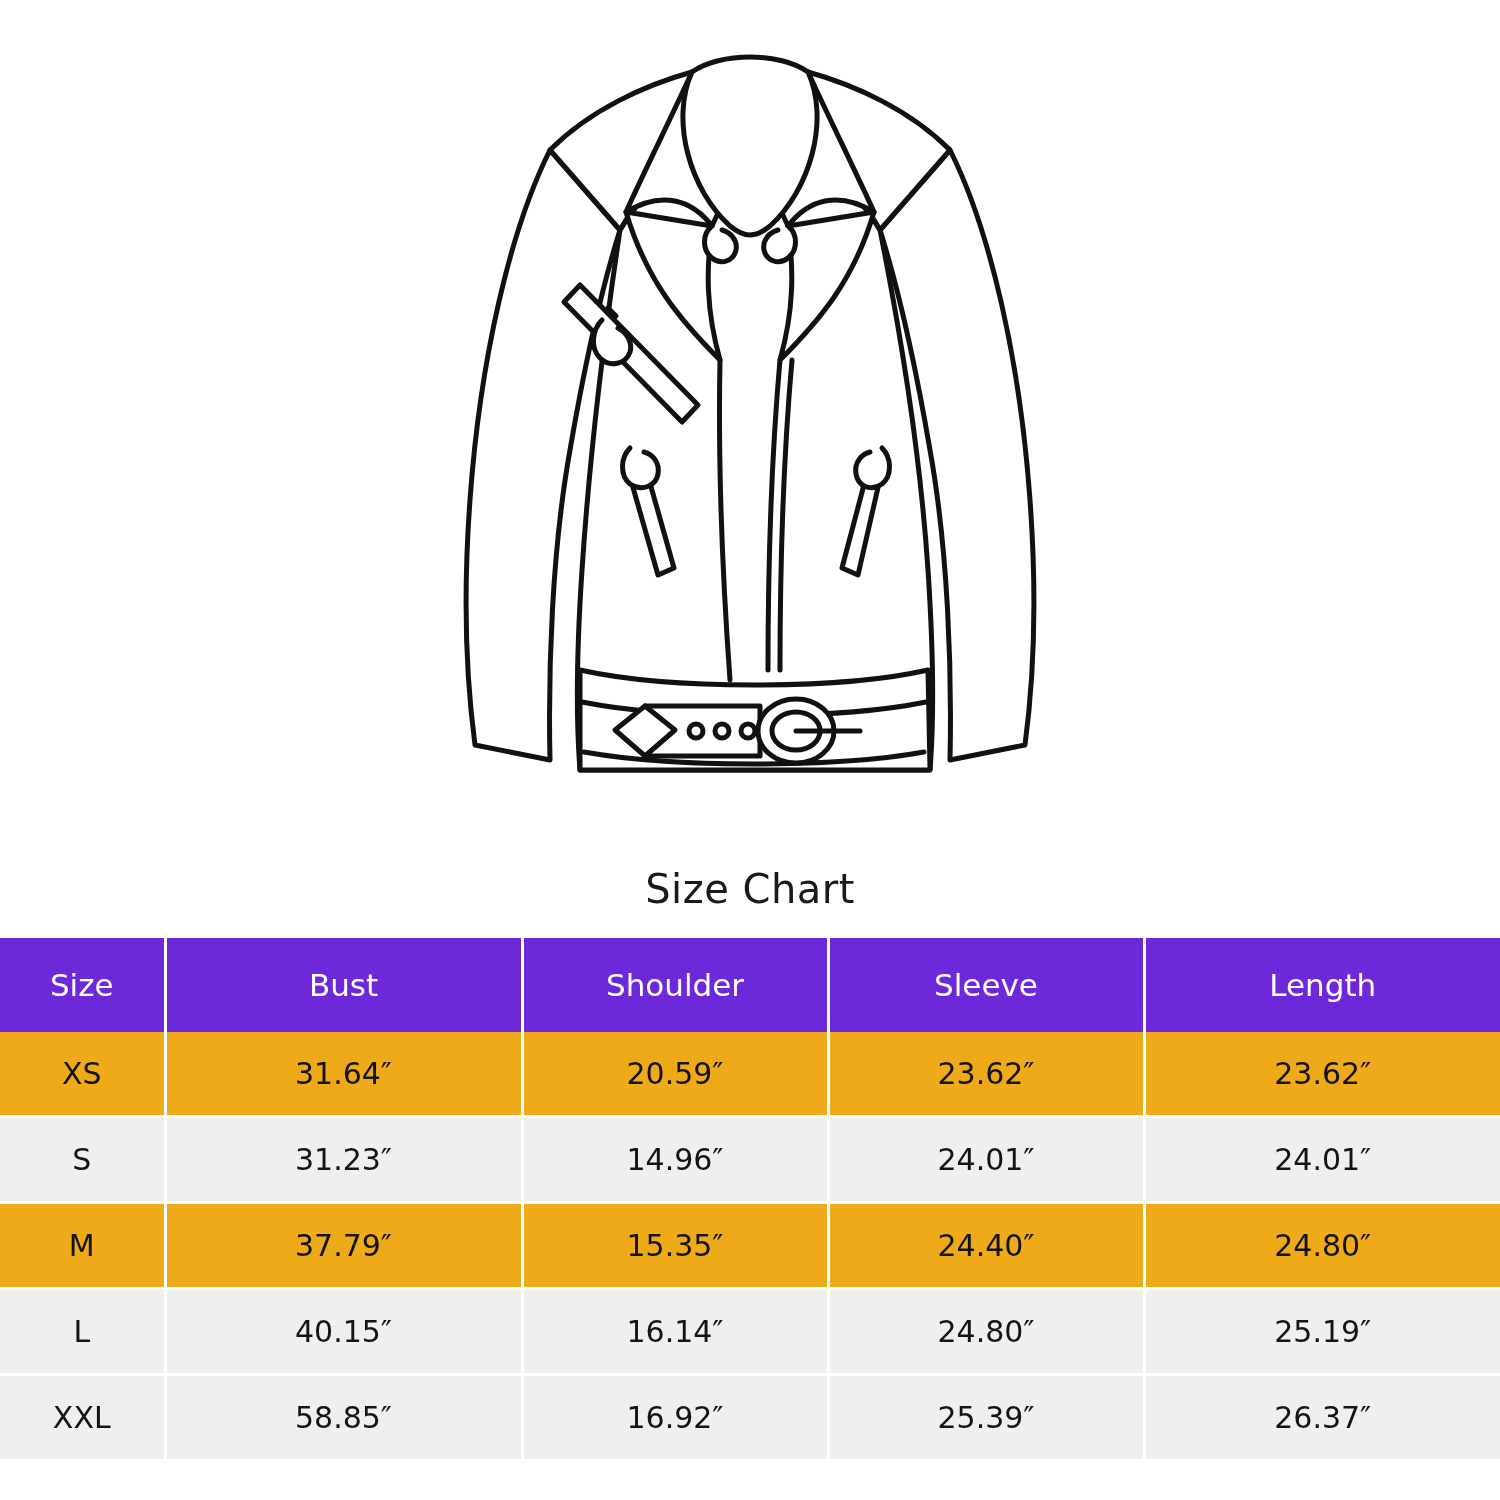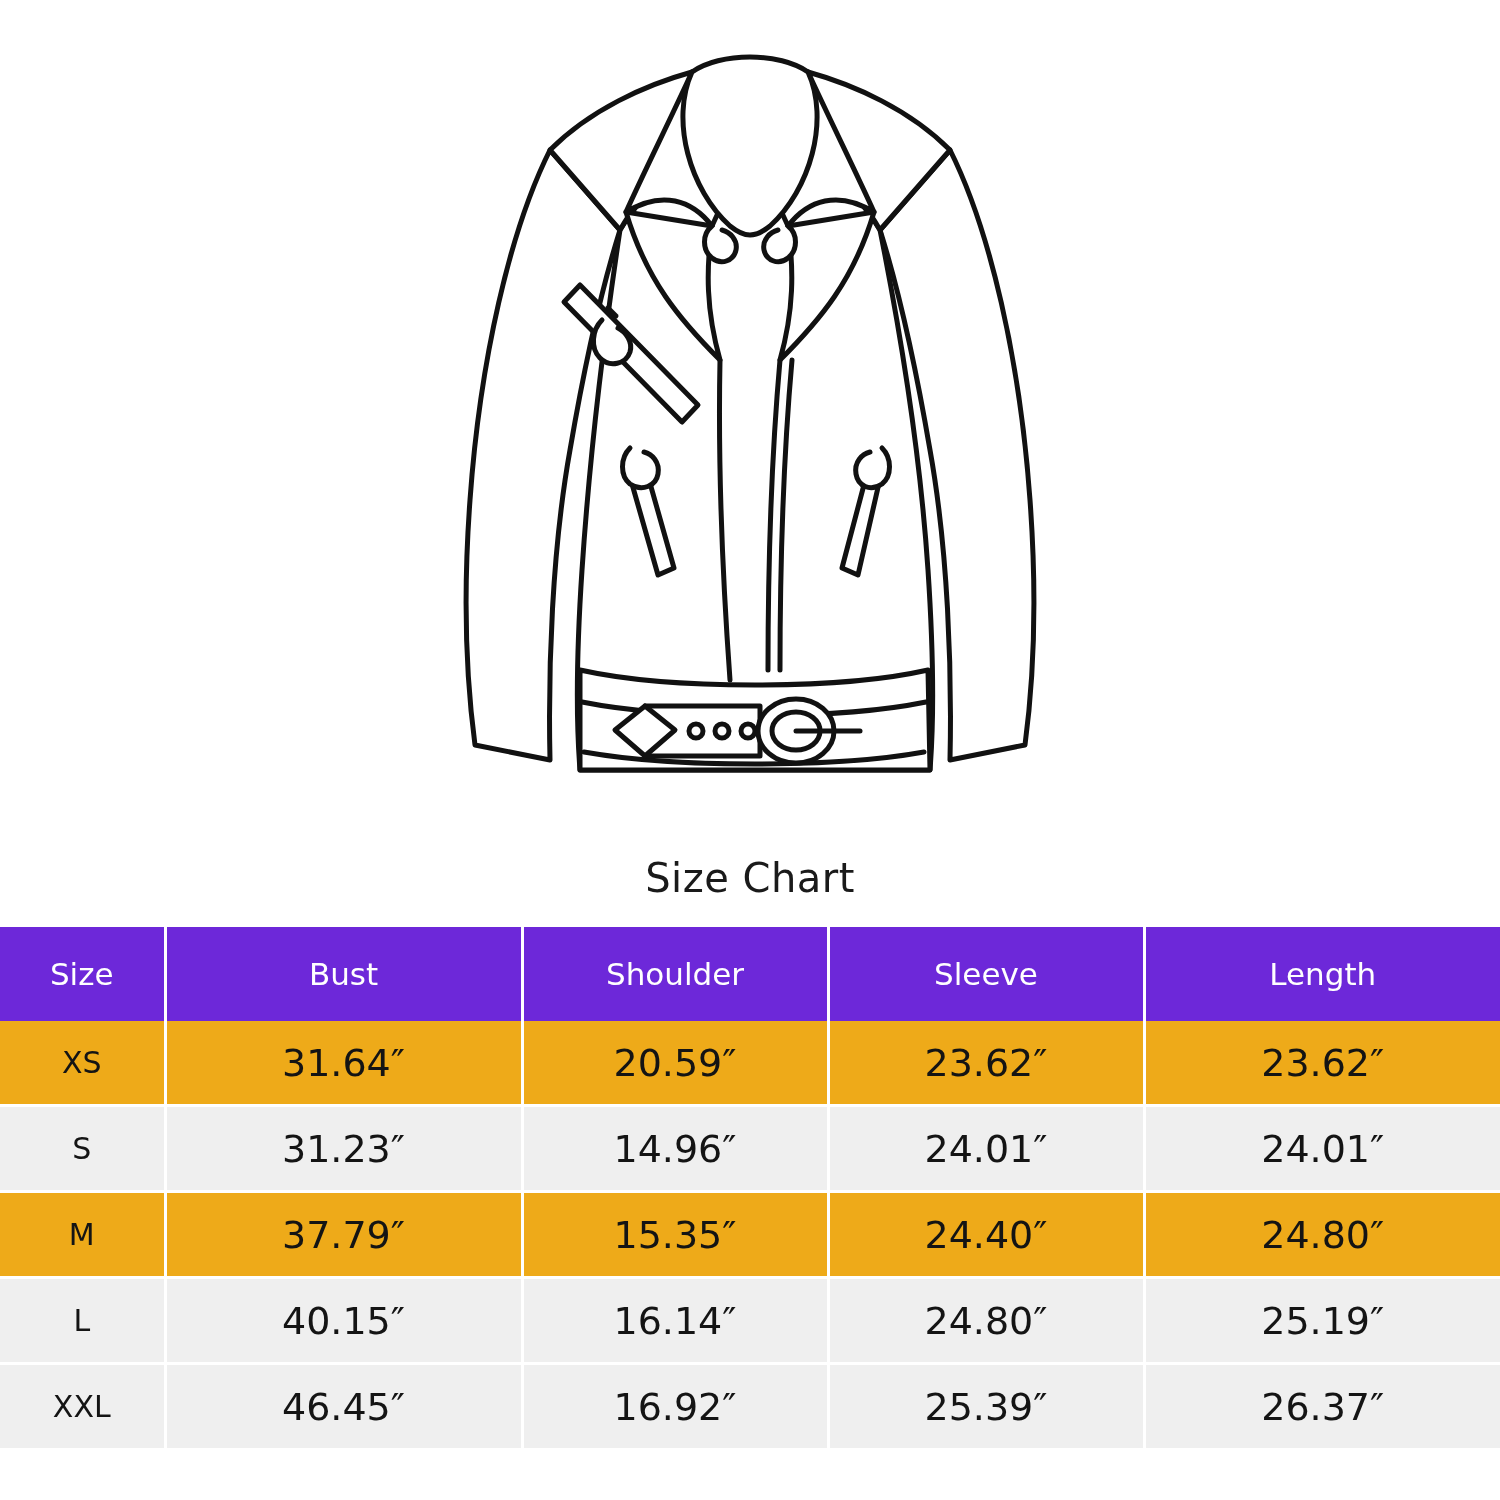--- a/index.html
+++ b/index.html
@@ -31,38 +31,38 @@
   .illustration-area svg {
     display: block;
   }
   
   .chart-title {
     text-align: center;
     font-size: 40px;
     font-weight: 400;
     letter-spacing: 0.5px;
     color: #1a1a1a;
-    margin: 5px 0 26px 0;
+    margin: 16px 0 26px 0;
     font-family: "DejaVu Sans", sans-serif;
   }
   
   .table-wrap {
     width: 1500px;
   }
   table.size-chart {
     border-collapse: collapse;
     width: 1500px;
     table-layout: fixed;
   }
   table.size-chart th,
   table.size-chart td {
     text-align: center;
     vertical-align: middle;
     height: 81px;
-    font-size: 38px;
+    font-size: 30px;
     font-weight: 400;
     border-right: 3px solid #ffffff;
     font-family: "DejaVu Sans", sans-serif;
   }
   table.size-chart th:last-child,
   table.size-chart td:last-child {
     border-right: none;
   }
   table.size-chart thead th {
     background: #6d28d9;
@@ -203,21 +203,21 @@
         </tr>
         <tr class="row-plain">
           <td class="size-cell">L</td>
           <td>40.15″</td>
           <td>16.14″</td>
           <td>24.80″</td>
           <td>25.19″</td>
         </tr>
         <tr class="row-plain">
           <td class="size-cell">XXL</td>
-          <td>46.45″</td>
+          <td>58.85″</td>
           <td>16.92″</td>
           <td>25.39″</td>
           <td>26.37″</td>
         </tr>
       </tbody>
     </table>
   </div>
 
 </div>
 

